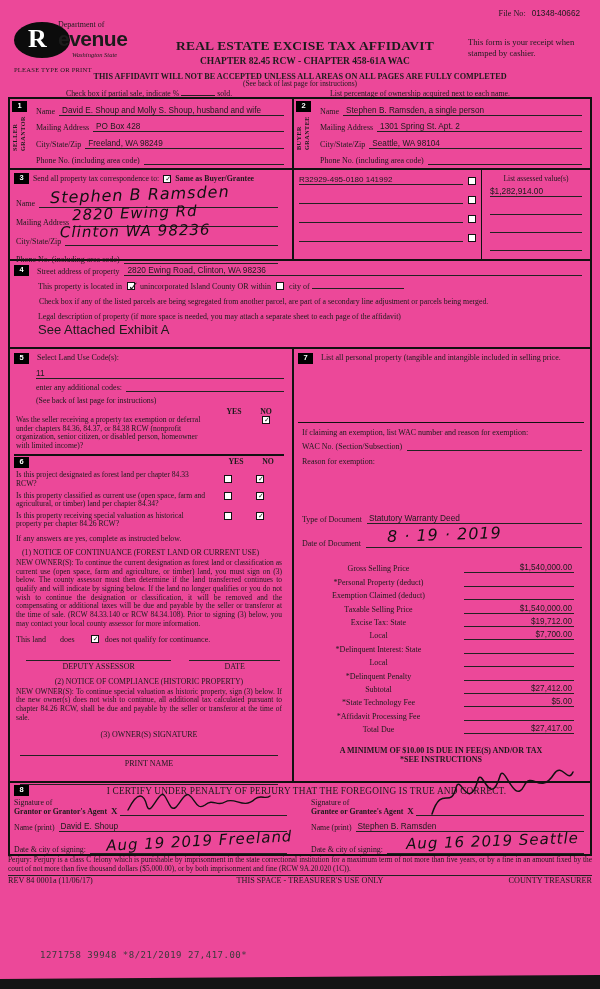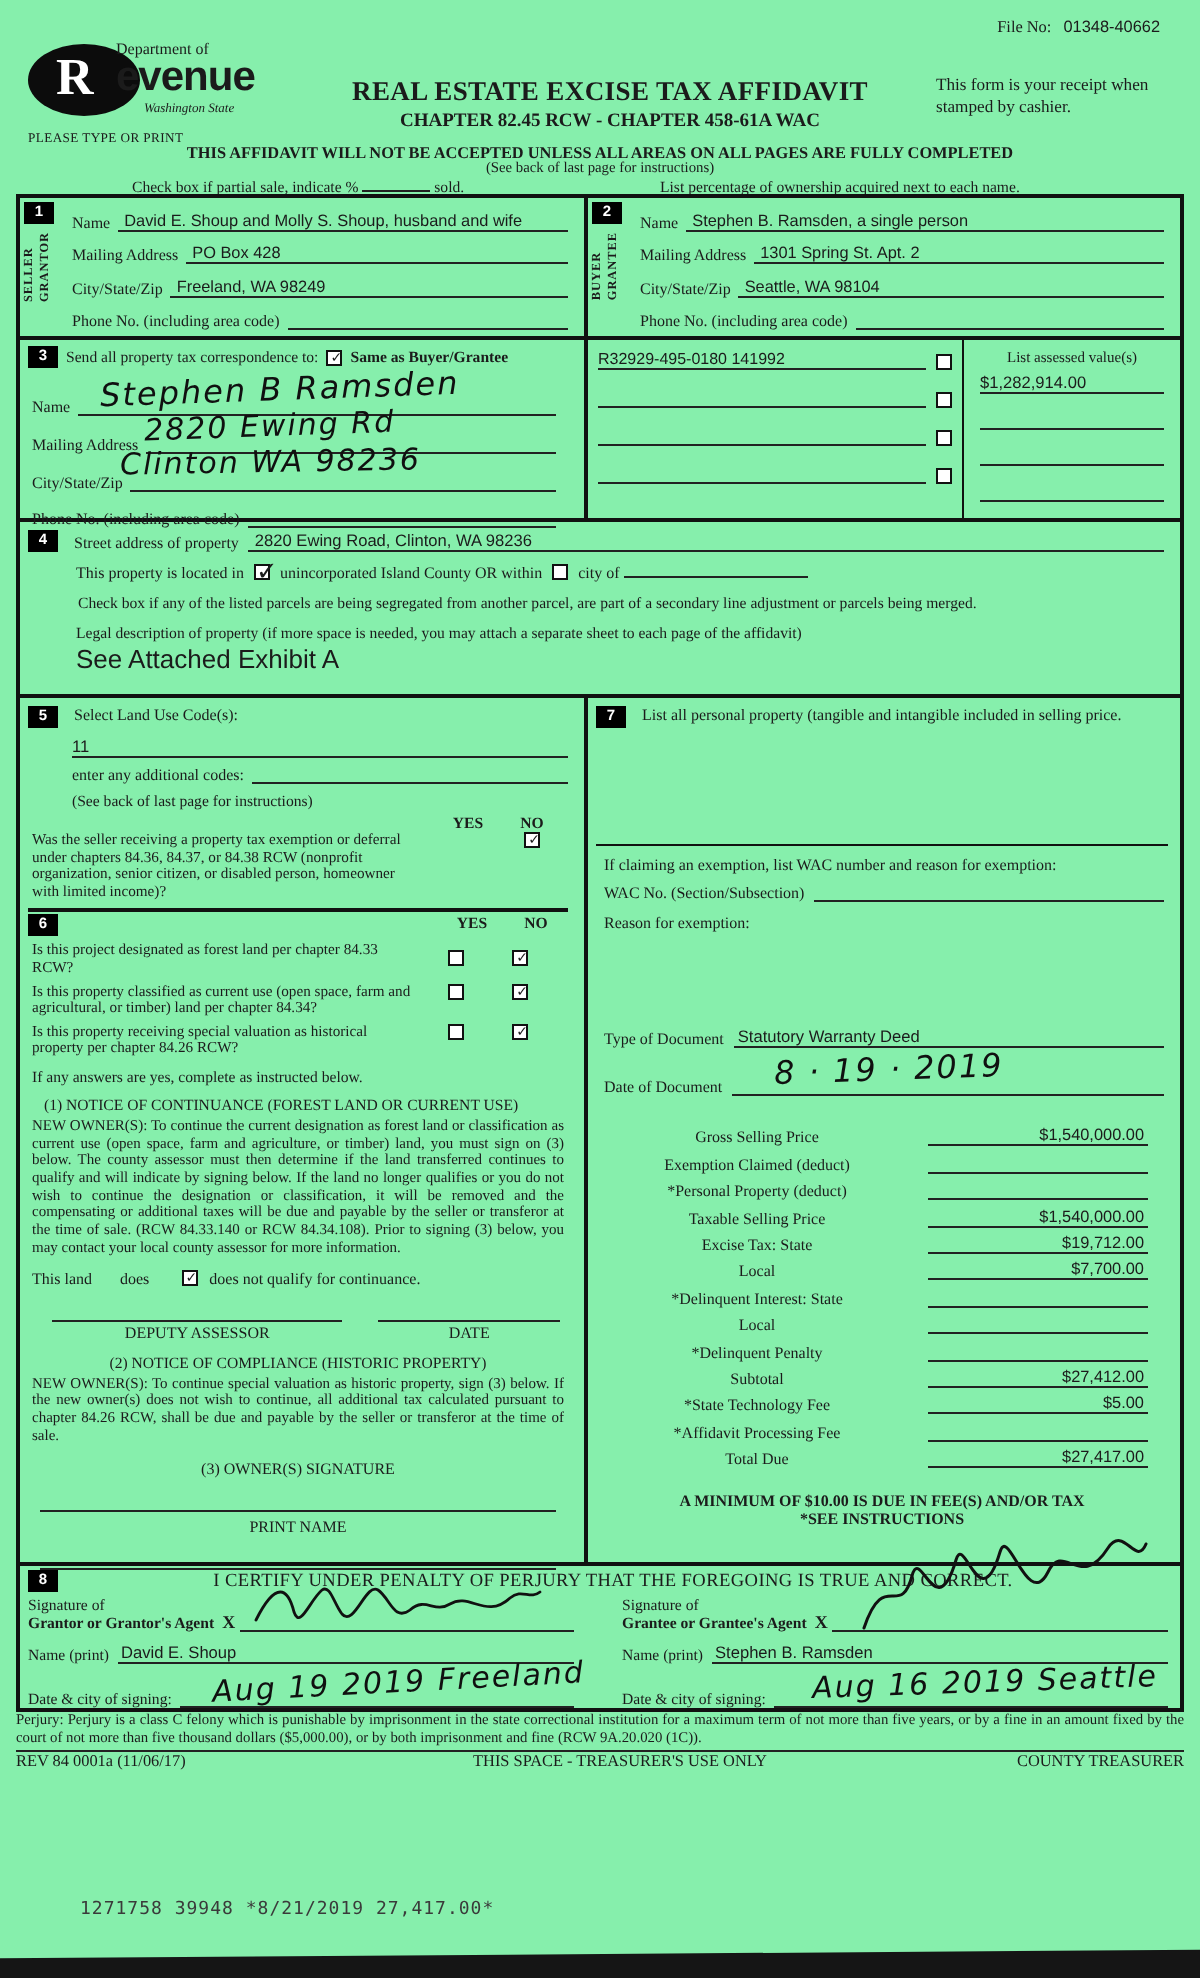--- a/index.html
+++ b/index.html
@@ -1,19 +1,19 @@
 <!DOCTYPE html>
 <html><head>
 <meta charset="utf-8">
 <style>
   * { margin:0; padding:0; box-sizing:border-box; }
   html,body { background:#d9d9d9; }
   .page {
     position:relative; width:600px; height:989px; margin:0 auto;
-    background:#86efac; color:#1b1b1b; overflow:hidden;
+    background:#ec4899; color:#1b1b1b; overflow:hidden;
     font-family:"Liberation Serif", serif; font-size:8px;
   }
   .abs { position:absolute; }
   .sans { font-family:"Liberation Sans", sans-serif; }
   .mono { font-family:"DejaVu Sans Mono", monospace; }
   .hand { font-family:"DejaVu Sans", sans-serif; font-style:italic; letter-spacing:1px; color:#101010; }
   .b { font-weight:bold; }
   .ctr { text-align:center; }
   .tiny { font-size:6.6px; }
 
@@ -318,25 +318,25 @@
           <span class="abs hand" style="left:85px; top:-5px; font-size:16px; transform:rotate(-2deg);">8 · 19 · 2019</span>
         </div>
         <div style="height:12px;"></div>
 
         <div>
           <div class="fee-row">
               <span class="fee-lab">Gross Selling Price</span>
               <span class="fee-val">$1,540,000.00</span>
             </div>
           <div class="fee-row">
+              <span class="fee-lab">*Personal Property (deduct)</span>
+              <span class="fee-val"></span>
+            </div>
+          <div class="fee-row">
               <span class="fee-lab">Exemption Claimed (deduct)</span>
-              <span class="fee-val"></span>
-            </div>
-          <div class="fee-row">
-              <span class="fee-lab">*Personal Property (deduct)</span>
               <span class="fee-val"></span>
             </div>
           <div class="fee-row">
               <span class="fee-lab">Taxable Selling Price</span>
               <span class="fee-val">$1,540,000.00</span>
             </div>
           <div class="fee-row">
               <span class="fee-lab">Excise Tax:  State</span>
               <span class="fee-val">$19,712.00</span>
             </div>

